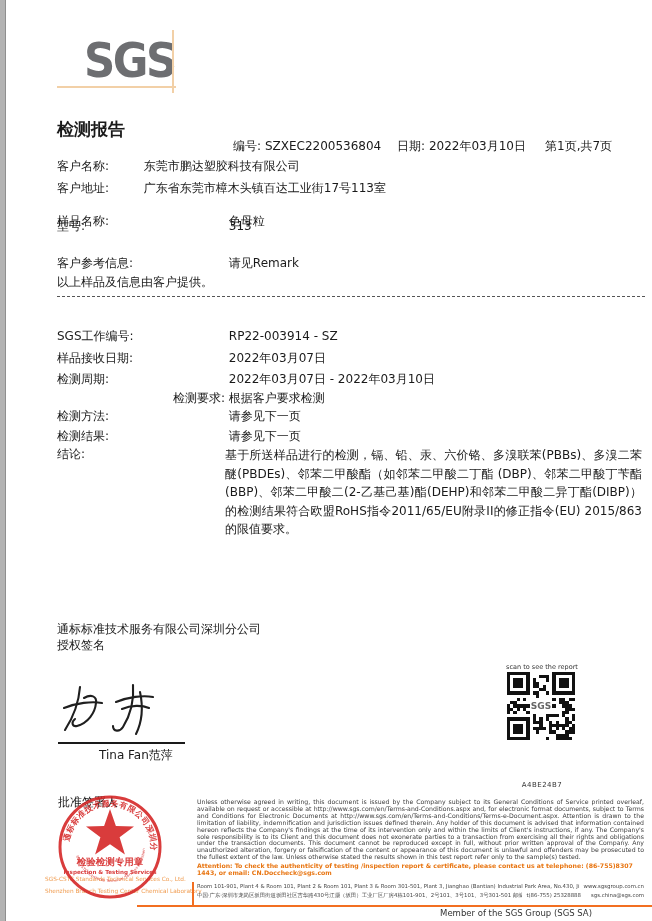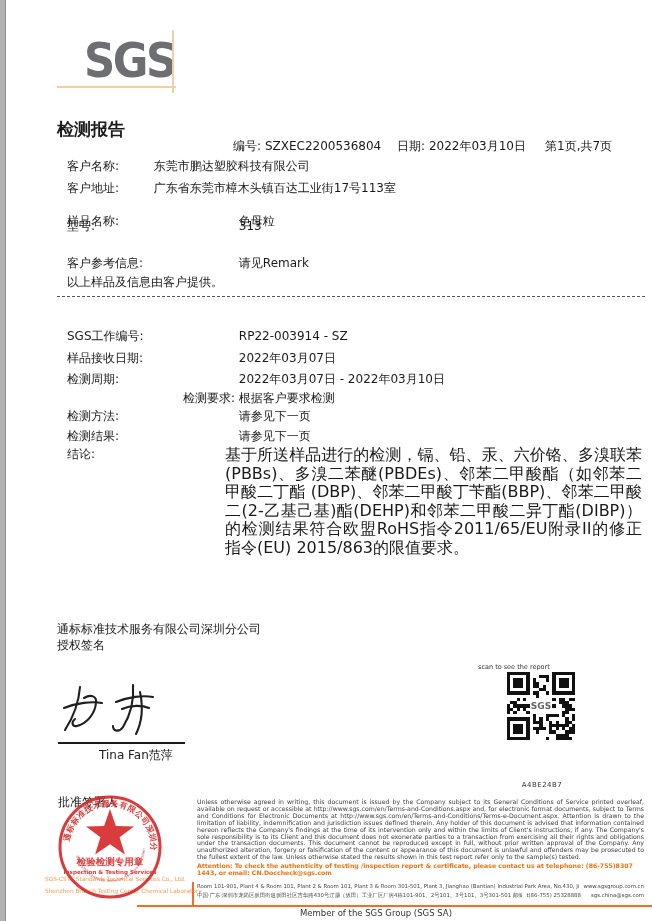--- a/index.html
+++ b/index.html
@@ -10,48 +10,48 @@
   }
   .edge-strip{position:absolute;left:0;top:0;width:5px;height:921px;background:#b3b3b3;border-right:1px solid #8f8f8f;}
   
   .logo{position:absolute;left:84px;top:36px;font-size:53px;font-weight:bold;color:#6d6e71;
         letter-spacing:-3px;transform:scaleX(0.82) scaleY(0.92);transform-origin:left top;line-height:1;}
   .tan-h{position:absolute;left:57px;top:86px;width:119px;height:2px;background:#f2d0a7;}
   .tan-v{position:absolute;left:172px;top:30px;width:2px;height:63px;background:#f2d0a7;}
   .doc-title{position:absolute;left:57px;top:118px;font-size:17px;font-weight:bold;color:#1a1a1a;}
   .hmeta{position:absolute;top:124px;font-size:12px;color:#1a1a1a;white-space:nowrap;margin-top:14px;}
   
-  .frow{position:absolute;left:57px;font-size:12px;color:#1a1a1a;white-space:nowrap;margin-left:10px;}
+  .frow{position:absolute;left:57px;font-size:12px;color:#1a1a1a;white-space:nowrap;}
   .frow .lbl{display:inline-block;}
   .row-a .lbl{width:83px;}
   .row-b .lbl{width:168px;}
   .dashline{position:absolute;left:57px;top:296px;width:588px;border-top:1px dashed #555;height:0;}
-  .conclusion{position:absolute;left:225px;top:446px;width:417px;font-size:16px;line-height:18.5px;color:#1a1a1a;text-align:justify;}
+  .conclusion{position:absolute;left:225px;top:446px;width:417px;font-size:12px;line-height:18.5px;color:#1a1a1a;text-align:justify;}
   
   .sig-company{position:absolute;left:57px;top:621px;font-size:12px;color:#1a1a1a;}
   .sig-auth{position:absolute;left:57px;top:637px;font-size:12px;color:#1a1a1a;}
   .sig-svg{position:absolute;left:58px;top:678px;}
   .sig-line{position:absolute;left:58px;top:742px;width:127px;height:2px;background:#1a1a1a;}
   .sig-name{position:absolute;left:58px;top:747px;font-size:12px;color:#1a1a1a;margin-left:41px;}
   .sig-title{position:absolute;left:58px;top:764px;font-size:12px;color:#1a1a1a;margin-top:30px;}
   
-  .scan-text{position:absolute;left:478px;top:663px;width:128px;font-size:6.5px;color:#333;}
+  .scan-text{position:absolute;left:478px;top:663px;width:128px;text-align:center;font-size:6.5px;color:#333;}
   .qr{position:absolute;left:507px;top:672px;width:68px;height:68px;}
   .qr-code-text{position:absolute;left:478px;top:740px;width:128px;text-align:center;font-size:7px;color:#333;letter-spacing:0.5px;margin-top:41px;}
   
   .stamp{position:absolute;left:56px;top:793px;width:108px;height:108px;opacity:0.88;}
   .stamp-cap{position:absolute;font-size:5.8px;color:#f09d52;white-space:nowrap;}
   
   .legal{position:absolute;left:197px;top:799px;width:447px;font-size:6.2px;line-height:6.9px;color:#3c3c3c;text-align:justify;}
   .attention{position:absolute;left:197px;top:862px;width:447px;font-size:6.2px;line-height:7px;color:#e87511;font-weight:bold;}
   .addr{position:absolute;left:197px;width:447px;font-size:5.4px;color:#454545;display:flex;justify-content:space-between;white-space:nowrap;overflow:hidden;}
   .addr .left-part{overflow:hidden;text-overflow:clip;margin-right:4px;}
   .foot-vline{position:absolute;left:192px;top:882px;width:2px;height:25px;background:#f26f21;}
   .foot-hline{position:absolute;left:137px;top:905px;width:515px;height:2px;background:#f26f21;}
-  .member{position:absolute;left:300px;top:908px;width:292px;text-align:left;font-size:8.5px;color:#333;}
+  .member{position:absolute;left:300px;top:908px;width:292px;text-align:right;font-size:8.5px;color:#333;}
 </style>
 </head>
 <body>
 
 <div class="page">
   <div class="edge-strip"></div>
 
   <div class="logo">SGS</div>
   <div class="tan-h"></div>
   <div class="tan-v"></div>

